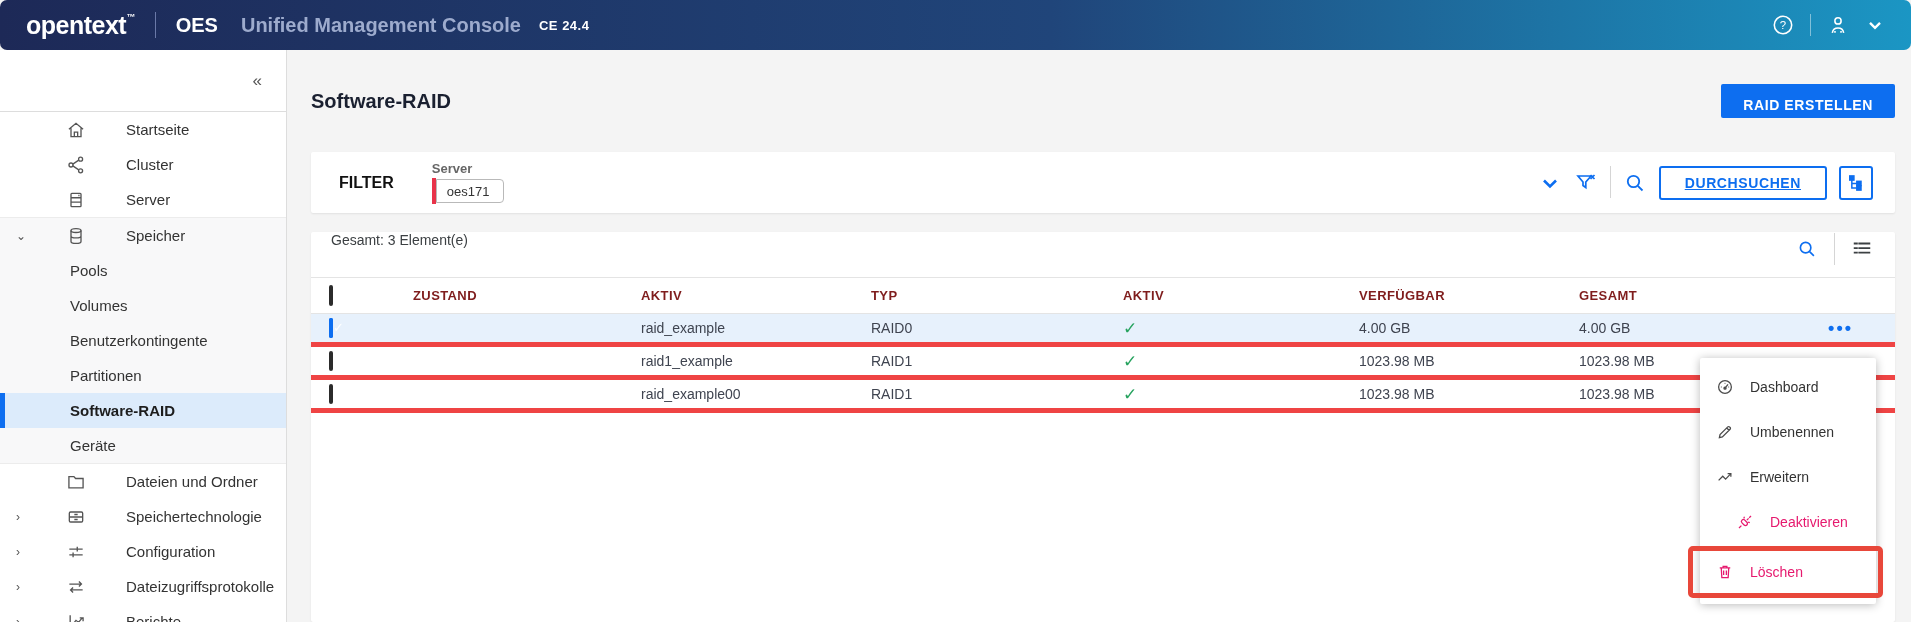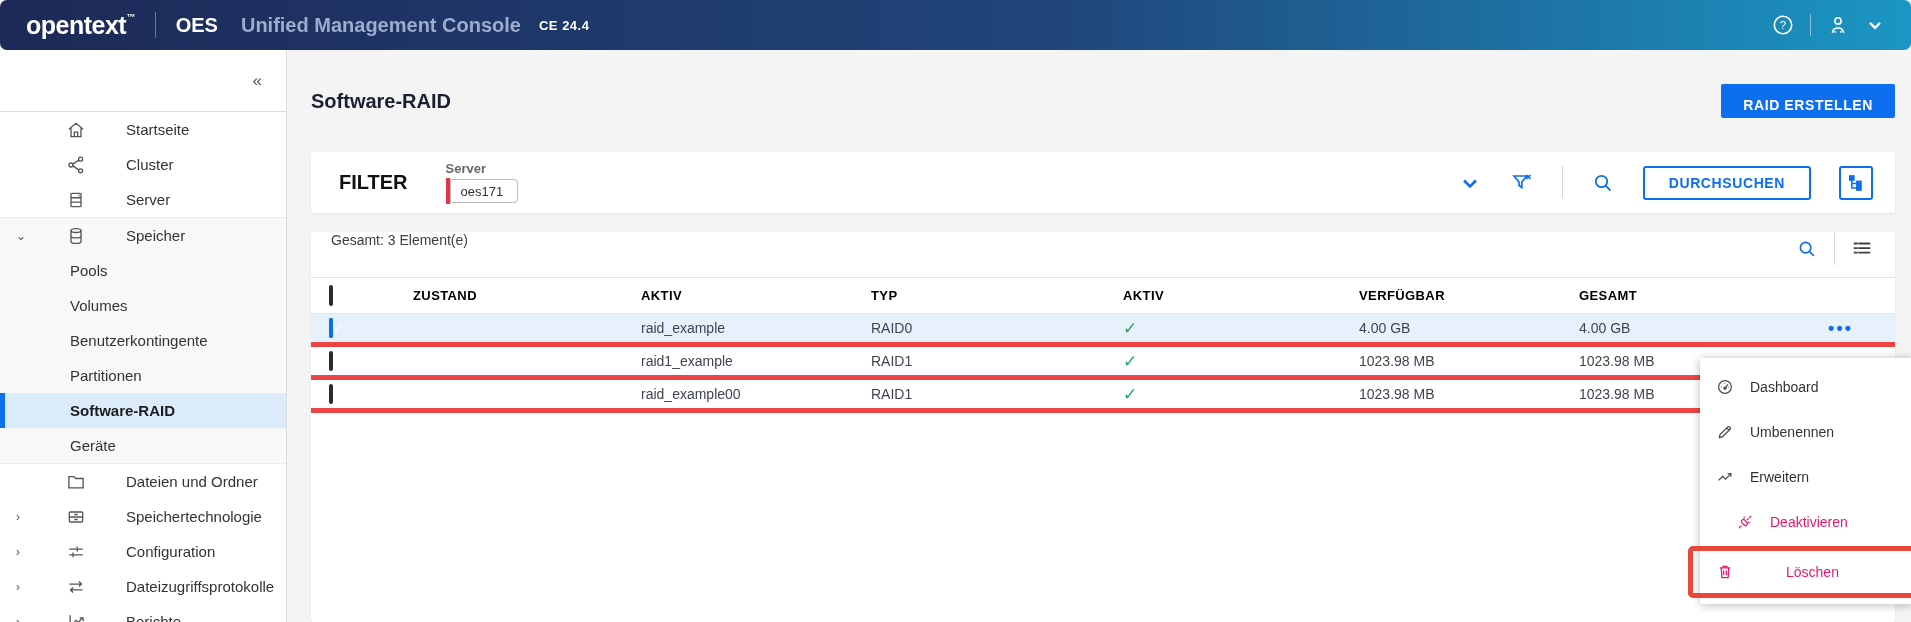--- a/index.html
+++ b/index.html
@@ -43,69 +43,69 @@
   .page-head { height:102px; display:flex; align-items:center; justify-content:space-between; }
   .page-title { font-size:20px; font-weight:bold; color:#1a2030; }
   .btn-primary { background:#0d6ef0; color:#fff; border:none; border-radius:2px;
     height:34px; padding:13px 22px; font-size:14px; font-weight:bold; letter-spacing:.6px;
     font-family:inherit; cursor:pointer; }
 
   .card { background:#fff; border-radius:2px; box-shadow:0 1px 2px rgba(0,0,0,.08); }
 
   
   .filter-card { height:61px; display:flex; align-items:center; padding:0 22px 0 28px; }
-  .filter-label { font-size:20px; font-weight:bold; color:#111; margin-right:38px; }
+  .filter-label { font-size:16px; font-weight:bold; color:#111; margin-right:38px; }
   .filter-field { display:flex; flex-direction:column; }
   .field-label { font-size:13px; font-weight:bold; color:#666; margin-bottom:2px; }
   .chip { display:flex; align-items:center; }
   .chip-bar { width:4px; height:26px; background:#e8334a; }
   .chip-box { border:1px solid #b9b9b9; border-radius:0 4px 4px 0; height:24px;
     display:flex; align-items:center; padding:0 14px 0 10px; font-size:13px; color:#333; }
-  .filter-right { margin-left:auto; display:flex; gap:28px; color:#0d6ef0; }
+  .filter-right { margin-left:auto; display:flex; gap:12px; color:#0d6ef0;text-decoration:underline; }
   .filter-right svg { display:block; }
   .v-div { width:1px; height:32px; background:#d5d5d5; }
   .btn-outline { background:#fff; border:2px solid #0d6ef0; border-radius:3px; color:#0d6ef0;
     height:34px; padding:0 24px; font-size:14px; font-weight:bold; letter-spacing:.6px;
     font-family:inherit; cursor:pointer; }
   .btn-square { width:34px; height:34px; padding:0; display:flex; align-items:center;
     justify-content:center; }
 
   
   .table-card { margin-top:19px; height:390px; position:relative; }
   .summary-row { height:46px; display:flex; padding:0 22px 12px 20px;
     border-bottom:1px solid #e4e4e4; font-size:14px; color:#3c4043; }
   .summary-icons { margin-left:auto; display:flex; align-items:center; gap:16px; }
   .grid-row { display:grid;
     grid-template-columns:84px 228px 230px 252px 236px 220px 194px 1fr;
     align-items:center; padding-left:18px; }
   .thead { height:36px; border-bottom:1px solid #e4e4e4; }
-  .th { font-size:13px; font-weight:bold; color:#000000; letter-spacing:.4px; }
+  .th { font-size:13px; font-weight:bold; color:#7f1d1d; letter-spacing:.4px; }
   .trow { height:33px; border-bottom:5px solid #ef4444; font-size:14px; color:#3f4450; }
   .trow.selected { background:#e7f1fc; }
   .cbx { width:18px; height:18px; border:2px solid #2b2b2b; border-radius:2px; cursor:pointer; }
   .cbx.checked { background:#0d6ef0; border-color:#0d6ef0; position:relative; }
   .cbx.checked::after { content:"✓"; color:#fff; font-size:13px; font-weight:bold;
     position:absolute; left:2px; top:0px; }
   .dot { width:13px; height:13px; border-radius:50%; background:#27a35f; }
   .check { color:#27a35f; font-size:17px; font-weight:bold; }
   .row-actions { text-align:right; padding-right:42px; color:#0d6ef0; font-size:18px;
     font-weight:bold; letter-spacing:2px; cursor:pointer; }
 
   
-  .context-menu { position:absolute; left:1700px; top:358px; width:212px;
+  .context-menu { position:absolute; left:1700px; top:358px; width:176px;
     background:#fff; box-shadow:0 1px 10px rgba(0,0,0,.28); border-radius:2px;
     padding:6px 0; z-index:10;text-align:center; }
   .menu-item { height:45px; display:flex; align-items:center; padding:0 16px;
     font-size:14px; color:#333; cursor:pointer; }
   .menu-item .micon { width:18px; height:18px; margin-right:16px; color:#4b4b4b; }
   .menu-item .micon svg { width:18px; height:18px; display:block; }
   .menu-item.danger { color:#e6196e;padding-left:36px; }
   .menu-item.danger .micon { color:#e6196e; }
   .menu-item.ring { border:5px solid #e8473a; border-radius:5px;
-    margin:2px -7px 0 -12px; padding-left:23px; height:52px;gap:36px; }
+    margin:2px -7px 0 -12px; padding-left:23px; height:52px; }
 </style>
 </head>
 <body>
 
 <div class="app-header">
   <span class="logo"><span>opentext</span><sup>™</sup></span>
   <span class="hdr-divider"></span>
   <span class="product">OES</span>
   <span class="product-suffix">Unified Management Console</span>
   <span class="version">CE 24.4</span>

